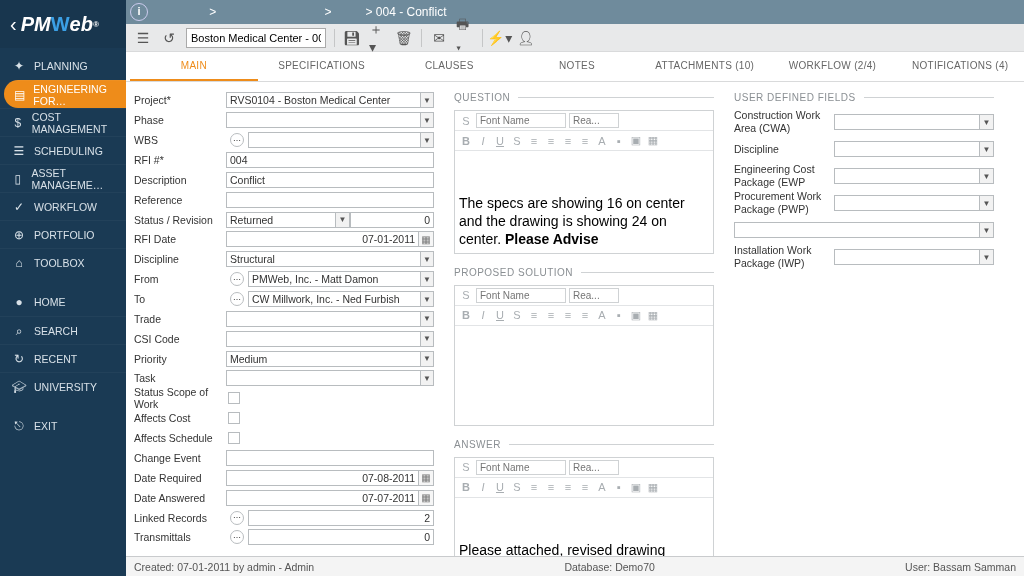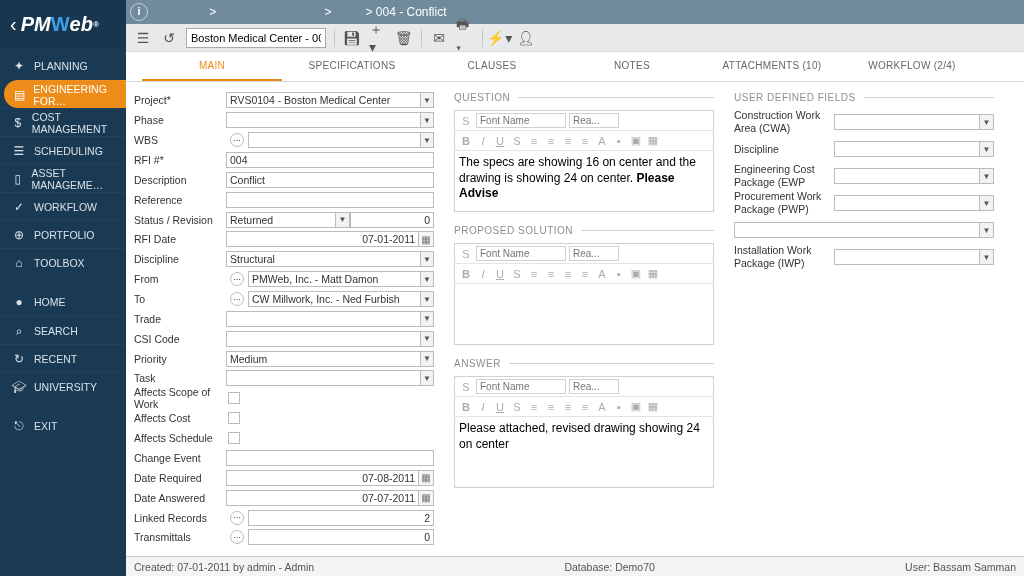--- a/index.html
+++ b/index.html
@@ -18,21 +18,21 @@
 .nav li + li { border-top: 1px solid rgba(255,255,255,.04); }
 .nav li.active { background: #ee8c1a; color: #fff; border-radius: 14px 0 0 14px; margin-left: 4px; padding-left: 8px; position: relative;}
 .nav li.active::after { content:""; position:absolute; right:0; top:0; bottom:0; width:10px; background:#ee8c1a;}
 .nav li .ic { width: 18px; display:inline-block; text-align:center; margin-right:6px; font-size:12px;}
 .nav .gap { height: 12px; }
 .work { flex: 1; display: flex; flex-direction: column; min-width: 0; }
 .toolbar { height: 28px; background: #e8e9ea; border-bottom: 1px solid #d9dadb; display: flex; align-items: center; padding: 0 8px; gap:8px;}
 .tb-ic { width:18px; height:18px; display:inline-flex; align-items:center; justify-content:center; color:#555; cursor:pointer; font-size:14px;}
 .tb-sep { width:1px; height:18px; background:#c5c6c7; }
 .tb-select { height:20px; border:1px solid #aaa; background:#fff; width:140px; padding:0 4px; font-size:11px;}
-.tabs { display:flex; border-bottom:1px solid #d9dadb; padding-left:16px; background:#fff; }
+.tabs { display:flex; border-bottom:1px solid #d9dadb; padding-left:4px; background:#fff; }
 .tabs .tab { padding:8px 0; width:140px; text-align:center; font-size:10px; color:#666; cursor:pointer; letter-spacing:.3px;}
 .tabs .tab.active { color:#ee8c1a; border-bottom:2px solid #ee8c1a;}
 .content { flex:1; overflow:auto; padding:10px 8px; display:flex; gap:20px; }
 .col { display:flex; flex-direction:column; gap:3px; }
 .col.left { width:300px; }
 .col.mid { width:260px; }
 .col.right { width:260px; }
 .row { display:flex; align-items:center; height:17px;justify-content:center; }
 .row .lbl { width:92px; font-size:10.5px; color:#333; }
 .row .fld { flex:1; position:relative; display:flex; }
@@ -42,21 +42,21 @@
 .cal { width:16px; height:16px; border:1px solid #b8bcbf; border-left:none; background:#f6f6f6; display:flex; align-items:center; justify-content:center; font-size:10px; color:#777; cursor:pointer;}
 .num { width:16px; text-align:right; border:1px solid #b8bcbf; border-left:none; height:16px; font-size:10.5px; background:#fff; padding-right:2px;}
 .more { width:14px; height:14px; border:1px solid #b8bcbf; border-radius:50%; display:inline-flex; align-items:center; justify-content:center; font-size:8px; margin-left:4px; margin-right:4px; cursor:pointer; background:#fff;}
 .row .chk { width:12px; height:12px; border:1px solid #b8bcbf; display:inline-block; margin-left:2px;}
 .section-title { font-size:10px; color:#8a8f93; letter-spacing:.5px; display:flex; align-items:center; margin-bottom:4px;}
 .section-title::after { content:""; flex:1; height:1px; background:#cfd2d4; margin-left:8px;}
 .editor { border:1px solid #cfd2d4; margin-bottom:10px;}
 .editor .erow { display:flex; border-bottom:1px solid #e2e4e6; height:20px; align-items:center; padding:0 4px; gap:3px; }
 .editor .erow input { border:1px solid #cfd2d4; height:15px; font-size:10px; padding:0 3px; color:#777;}
 .editor .erow .eic { width:14px; text-align:center; color:#a8adb1; font-size:11px; }
-.editor .body { min-height:60px; padding:4px; font-size:12px; color:#000; line-height:1.3;}
+.editor .body { min-height:60px; padding:4px; font-size:14px; color:#000; line-height:1.3;margin-top:39px;}
 .editor .body b { font-weight:bold; }
 .udf-row { display:flex; align-items:center; height:24px; }
 .udf-row .ulbl { width:100px; font-size:10.5px; color:#333; line-height:1.2;}
 .udf-row .ufld { flex:1; display:flex; }
 .udf-row .ufld .sel { flex:1; height:16px; border:1px solid #b8bcbf; background:#fff;}
 .statusbar { height:20px; border-top:1px solid #c9cbcd; background:#f4f4f4; display:flex; align-items:center; padding:0 8px; font-size:10.5px; color:#555; justify-content:space-between;}
 </style>
 </head>
 <body>
 
@@ -146,20 +146,21 @@
       <span class="tb-ic">👤︎</span>
     </div>
 
     <div class="tabs">
       <div class="tab active">MAIN</div>
       <div class="tab">SPECIFICATIONS</div>
       <div class="tab">CLAUSES</div>
       <div class="tab">NOTES</div>
       <div class="tab">ATTACHMENTS (10)</div>
       <div class="tab">WORKFLOW (2/4)</div>
+      <div class="tab">NOTIFICATIONS (4)</div>
     </div>
 
     <div class="content">
 
       <div class="col left">
         <div class="row">
             <span class="lbl">Project*</span>
             <div class="fld">
               <input class="sel" value="RVS0104 - Boston Medical Center" style="">
               <span class="dd">▼</span>
@@ -258,21 +259,21 @@
             </div>
           </div>
         <div class="row">
             <span class="lbl">Task</span>
             <div class="fld">
               <input class="sel" style="">
               <span class="dd">▼</span>
             </div>
           </div>
         <div class="row">
-            <span class="lbl">Affects Scope of Work</span>
+            <span class="lbl">Status Scope of Work</span>
             <div class="fld">
               <span class="chk"></span>
             </div>
           </div>
         <div class="row">
             <span class="lbl">Affects Cost</span>
             <div class="fld">
               <span class="chk"></span>
             </div>
           </div>

